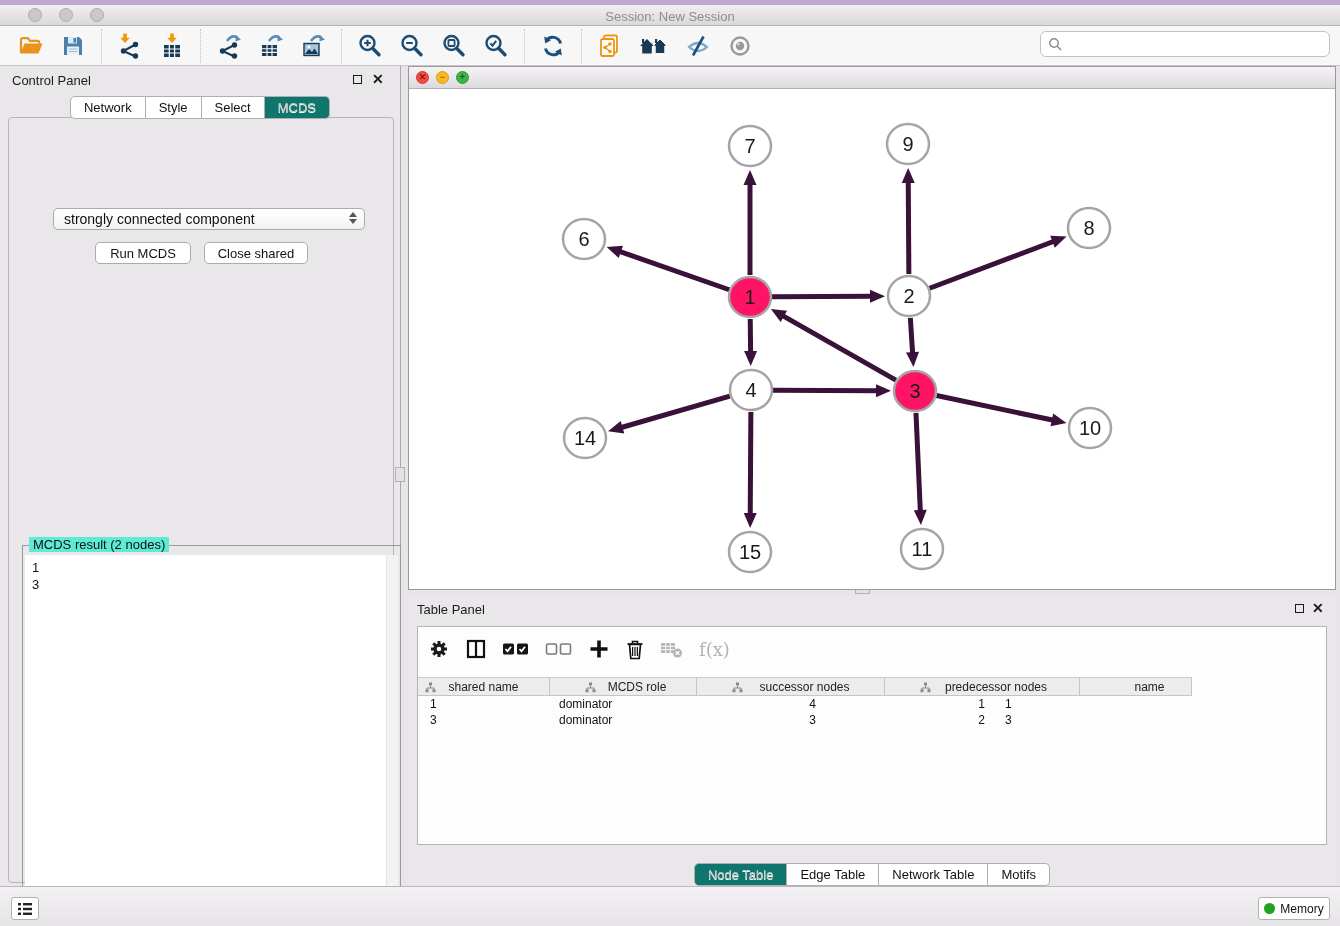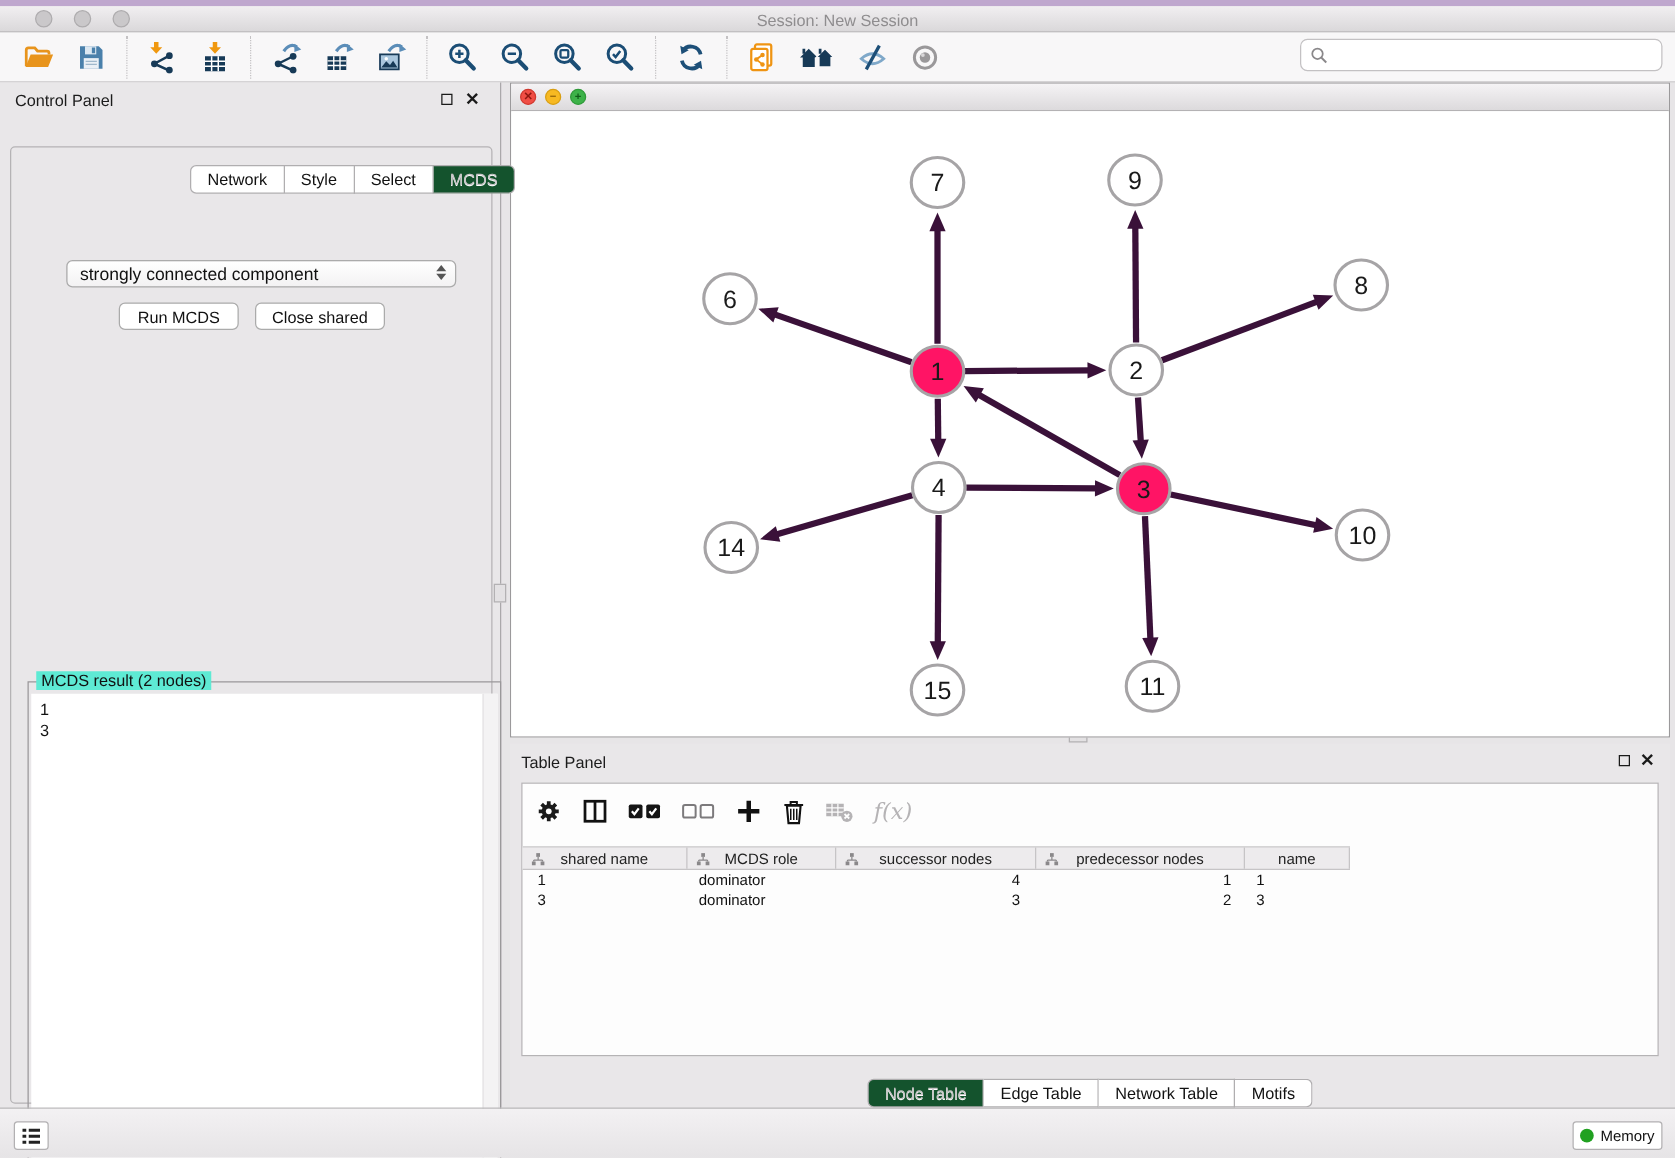--- a/index.html
+++ b/index.html
@@ -30,25 +30,25 @@
   #search-box svg{margin-left:7px;flex:0 0 auto;}
   #search-input{border:none;outline:none;background:transparent;flex:1;height:20px;
     font-size:13px;margin-left:4px;font-family:"Liberation Sans",sans-serif;}
 
   
   #control-panel{left:0;top:66px;width:401px;height:820px;background:#e9e7e9;
     border-right:1px solid #aaa8aa;box-sizing:border-box;}
   .panel-title{position:absolute;left:12px;top:7px;font-size:13px;color:#1c1c1c;}
   .float-ic{position:absolute;top:9px;width:9px;height:9px;border:1.6px solid #1a1a1a;box-sizing:border-box;}
   .close-ic{position:absolute;top:6px;width:12px;height:14px;font-size:14px;font-weight:bold;color:#1a1a1a;line-height:14px;}
-  .tabrow{position:absolute;left:12px;width:100%;display:flex;justify-content:flex-end;z-index:3;margin-top:36px;}
+  .tabrow{position:absolute;left:0;width:100%;display:flex;justify-content:center;z-index:3;}
   .tab{background:#fff;border:1px solid #b0aeb0;border-left:none;padding:3px 13px;font-size:13px;color:#111;}
   .tab:first-child{border-left:1px solid #b0aeb0;border-radius:5px 0 0 5px;}
   .tab:last-child{border-radius:0 5px 5px 0;}
-  .tab.sel{background:#14532d;color:#c6c4c6;text-shadow:0 1px 0 #fff;}
+  .tab.sel{background:#0f766e;color:#c6c4c6;text-shadow:0 1px 0 #fff;}
   #cp-content{position:absolute;left:8px;top:51px;width:384px;height:764px;
     border:1px solid #b5b3b5;border-radius:4px;}
   #opt-label{position:absolute;left:0;top:68px;width:100%;text-align:center;font-size:13px;color:#111;}
   #criterion-select{position:absolute;left:44px;top:90px;width:312px;height:22px;background:linear-gradient(#fff,#f3f2f3);
     border:1px solid #ababab;border-radius:5px;box-sizing:border-box;font-size:14px;color:#111;
     display:flex;align-items:center;padding-left:10px;}
   #stepper{position:absolute;right:7px;top:3px;display:flex;flex-direction:column;gap:2px;}
   .tri-up{width:0;height:0;border-left:4px solid transparent;border-right:4px solid transparent;border-bottom:5px solid #555;}
   .tri-dn{width:0;height:0;border-left:4px solid transparent;border-right:4px solid transparent;border-top:5px solid #555;}
   .cp-btn{position:absolute;top:124px;height:22px;background:#fff;border:1px solid #ababab;border-radius:5px;
@@ -71,21 +71,21 @@
   .tl2{width:13px;height:13px;border-radius:50%;position:absolute;top:4px;box-sizing:border-box;
     display:flex;align-items:center;justify-content:center;font-size:9px;font-weight:bold;line-height:13px;}
   #graph-canvas{position:absolute;left:0;top:22px;width:926px;height:500px;background:#fff;}
 
   
   #table-panel{left:408px;top:595px;width:928px;height:291px;background:#e9e7e9;}
   #tp-content{position:absolute;left:9px;top:31px;width:910px;height:219px;background:#fdfdfd;
     border:1px solid #b5b3b5;box-sizing:border-box;}
   #tp-toolbar{position:absolute;left:10px;top:6px;height:32px;display:flex;align-items:center;gap:15px;}
   #tbl-header{position:absolute;left:0;top:50px;height:19px;display:flex;
-    background:#edebed;border-top:1px solid #cccacc;border-bottom:1px solid #c6c4c6;box-sizing:border-box;}
+    background:#edebed;border-top:1px solid #cccacc;border-bottom:1px solid #c6c4c6;box-sizing:border-box;gap:28px;}
   .th{position:relative;height:100%;border-right:1px solid #c6c4c6;box-sizing:border-box;
     font-size:12px;color:#222;display:flex;align-items:center;justify-content:center;}
   .th .th-ic{position:absolute;left:7px;top:4px;}
   .tbl-row{position:absolute;left:0;display:flex;height:16px;font-size:12px;color:#111;}
   .td{box-sizing:border-box;line-height:16px;overflow:hidden;}
   #tp-tabs{position:absolute;left:0;top:268px;width:100%;display:flex;justify-content:center;}
 
   
   #status-bar{left:0;top:886px;width:1340px;height:40px;background:linear-gradient(#f3f1f3,#e6e4e6);
     border-top:1px solid #bbb9bb;box-sizing:border-box;}
@@ -347,21 +347,21 @@
         <path d="M2.5 6 h15" stroke="#111" stroke-width="1.7"></path>
         <path d="M7.5 5.5 V3.5 h5 v2" fill="none" stroke="#111" stroke-width="1.6"></path>
         <path d="M7.6 9 v9 M10 9 v9 M12.4 9 v9" stroke="#111" stroke-width="1.2"></path>
       </svg>
       <svg width="24" height="20" viewBox="0 0 24 20">
         <rect x="1" y="4" width="14" height="10" fill="#b5b3b5"></rect>
         <path d="M1 7.3 h14 M1 10.6 h14 M5.6 4 v10 M10.3 4 v10" stroke="#fdfdfd" stroke-width="1"></path>
         <circle cx="17.5" cy="14" r="4.5" fill="#b5b3b5"></circle>
         <path d="M15.6 12.2 l3.8 3.6 M19.4 12.2 l-3.8 3.6" stroke="#fdfdfd" stroke-width="1.4"></path>
       </svg>
-      <span style="font-family:'DejaVu Serif',serif;font-style:italic;font-size:18px;color:#b5b3b5;">f(x)</span>
+      <span style="font-family:'DejaVu Serif',serif;font-size:18px;color:#b5b3b5;">f(x)</span>
     </div>
     <div id="tbl-header">
         <div class="th" style="width: 132px;">
           <svg class="th-ic" width="11" height="11" viewBox="0 0 11 11">
             <rect x="4" y="0.5" width="3" height="3" fill="#8a888a"></rect>
             <path d="M5.5 3.5 V6 M2 6 H9 M2 6 V7.2 M9 6 V7.2" stroke="#8a888a" fill="none"></path>
             <rect x="0.5" y="7.2" width="3" height="3" fill="#8a888a"></rect>
             <rect x="7.5" y="7.2" width="3" height="3" fill="#8a888a"></rect>
           </svg>
           <span>shared name</span>

